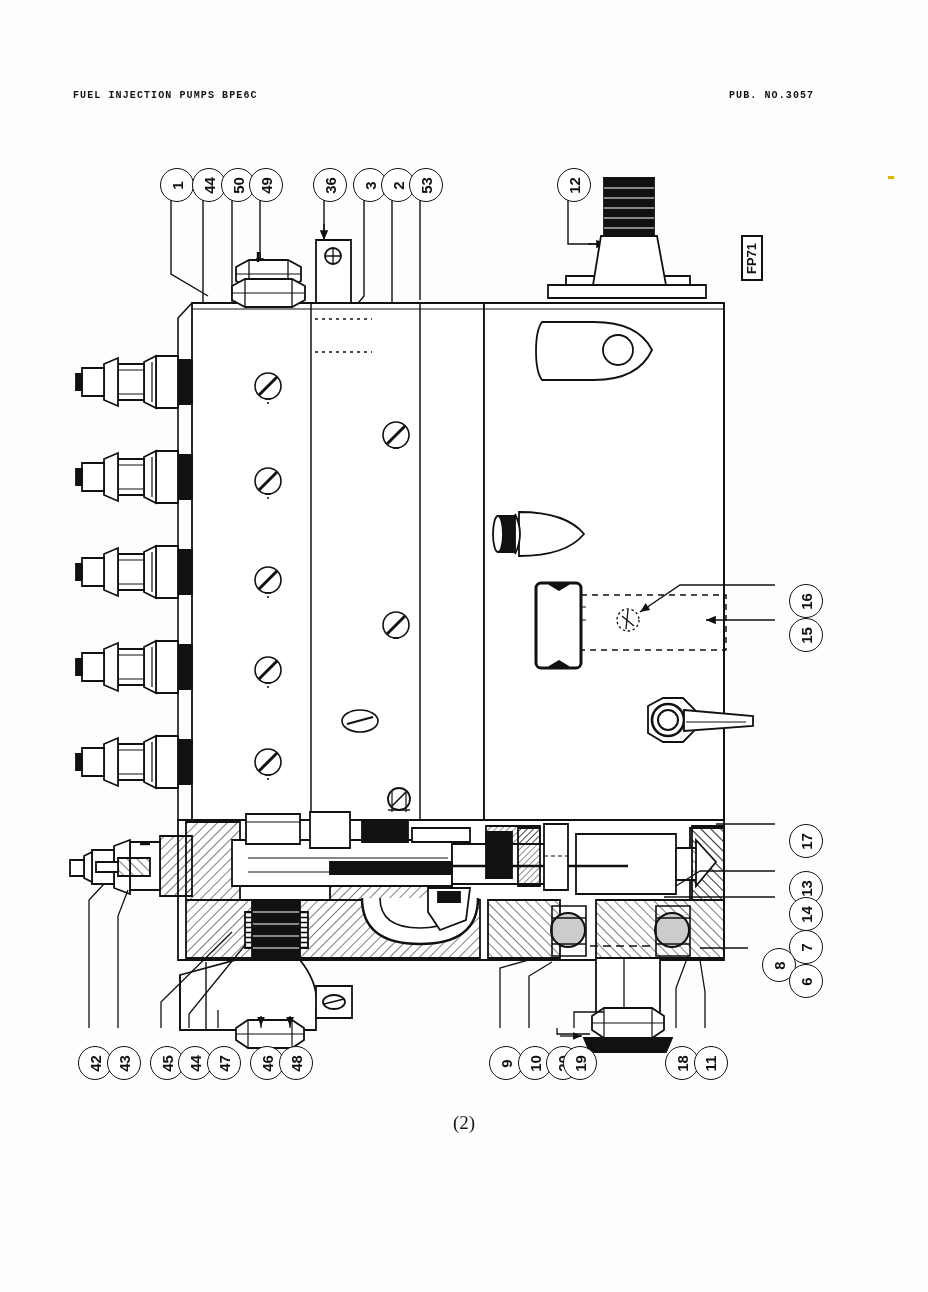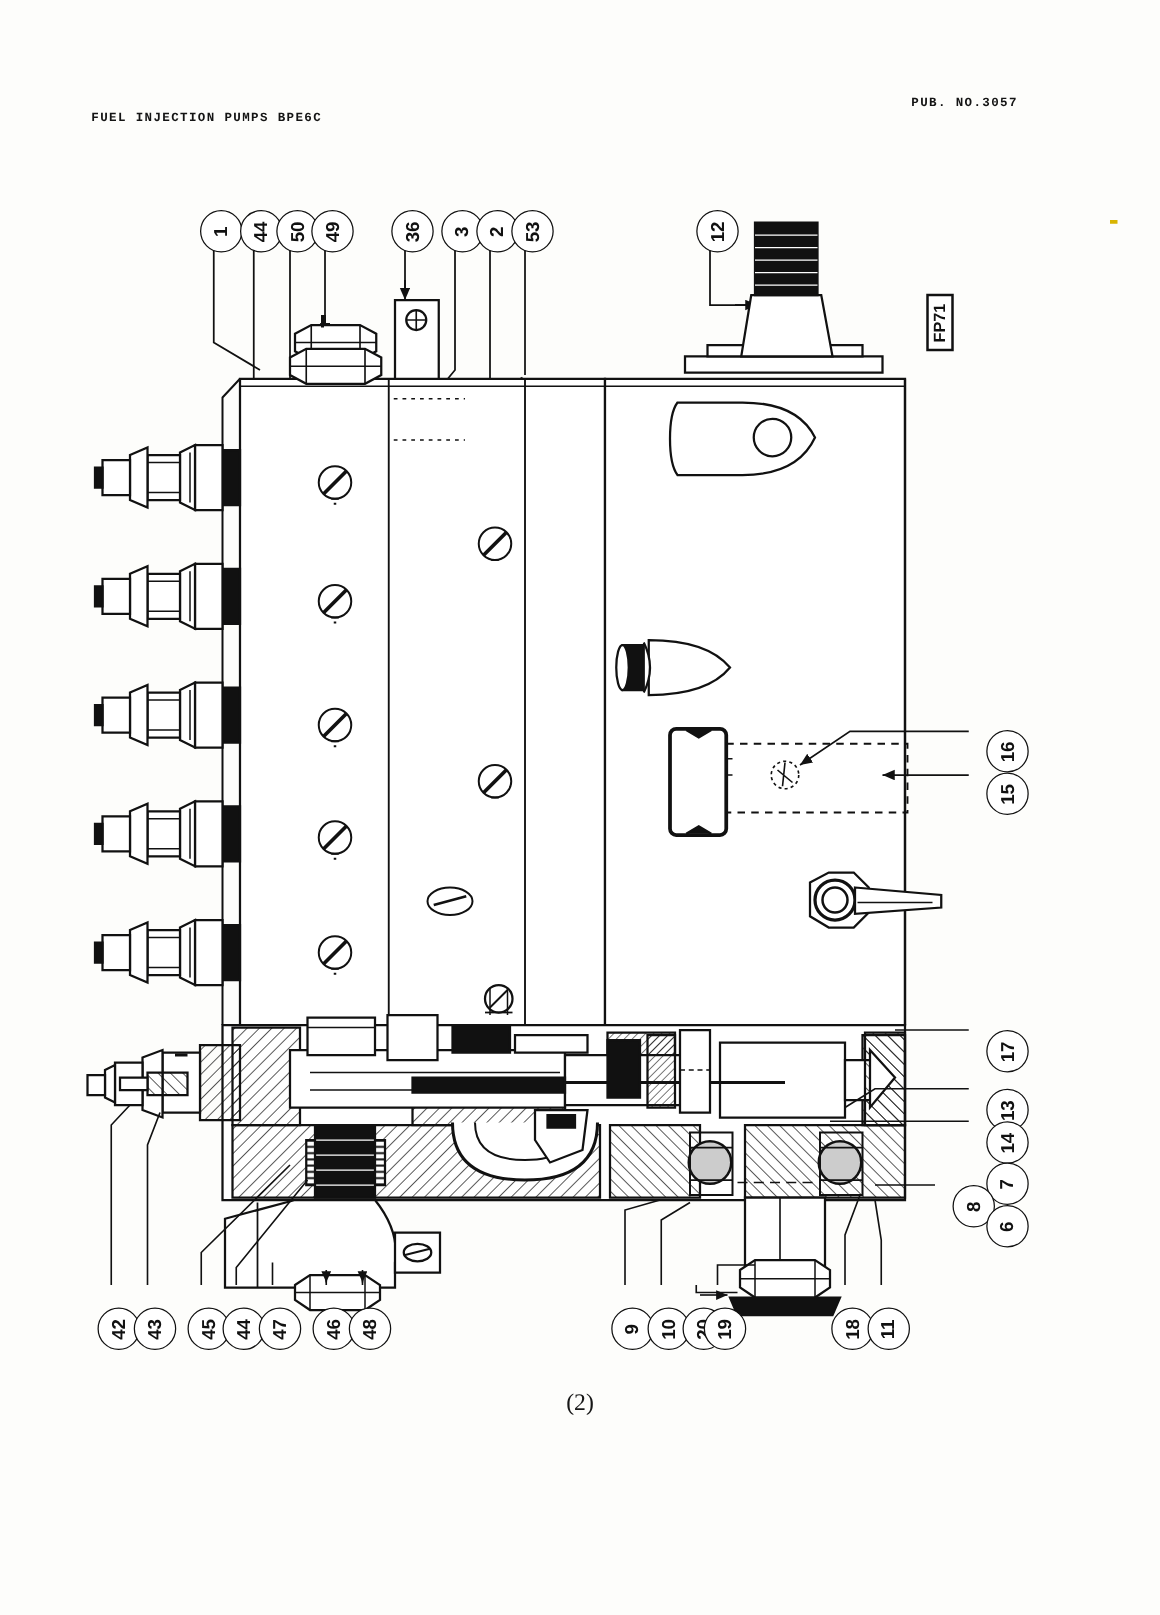--- a/index.html
+++ b/index.html
@@ -10,21 +10,21 @@
   }
   #sheet{position:absolute;inset:0;}
 
   
   .hdr{
     position:absolute;font-family:"Liberation Mono",monospace;
     font-weight:bold;color:#141414;letter-spacing:1.1px;
     font-size:10px;white-space:nowrap;
   }
   #hdr-left{left:73px;top:90px;}
-  #hdr-right{left:729px;top:78px;}
+  #hdr-right{left:729px;top:90px;}
 
   
   #page-num{
     position:absolute;left:0;right:0;top:1112px;text-align:center;
     font-family:"Liberation Serif",serif;font-size:19px;color:#161616;
   }
 
   
   #draw{position:absolute;left:0;top:0;width:928px;height:1292px;}
 

